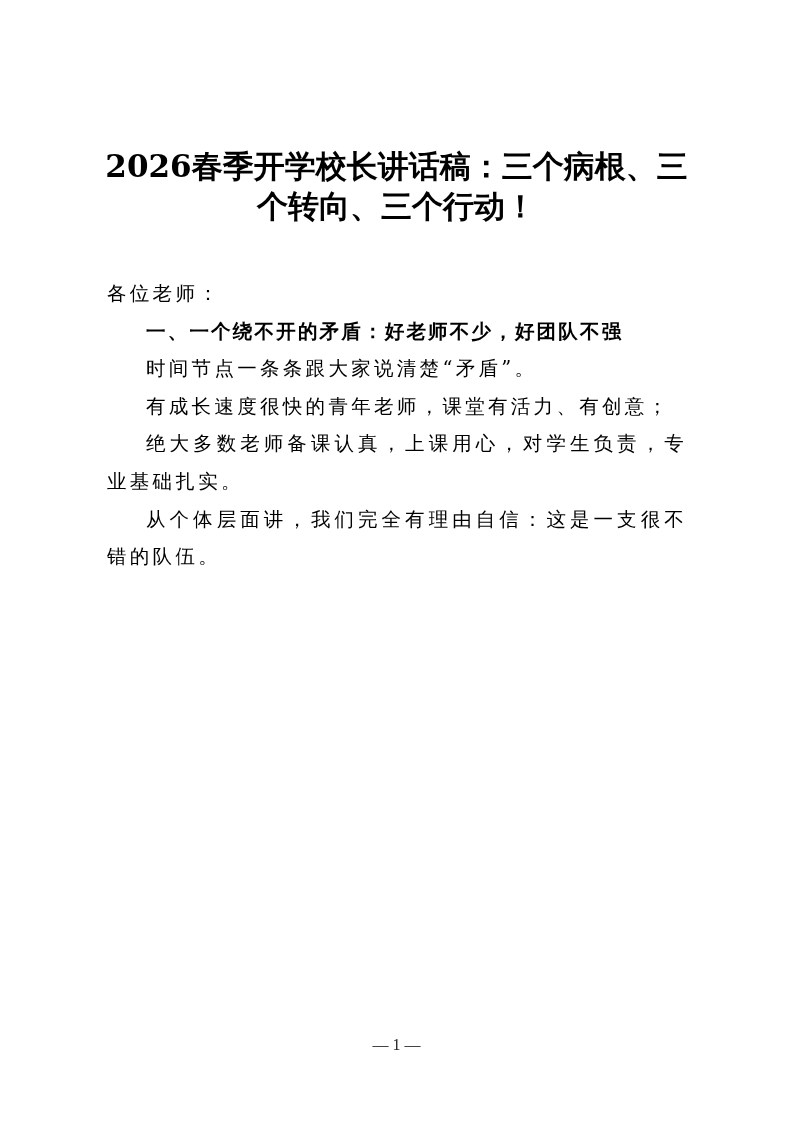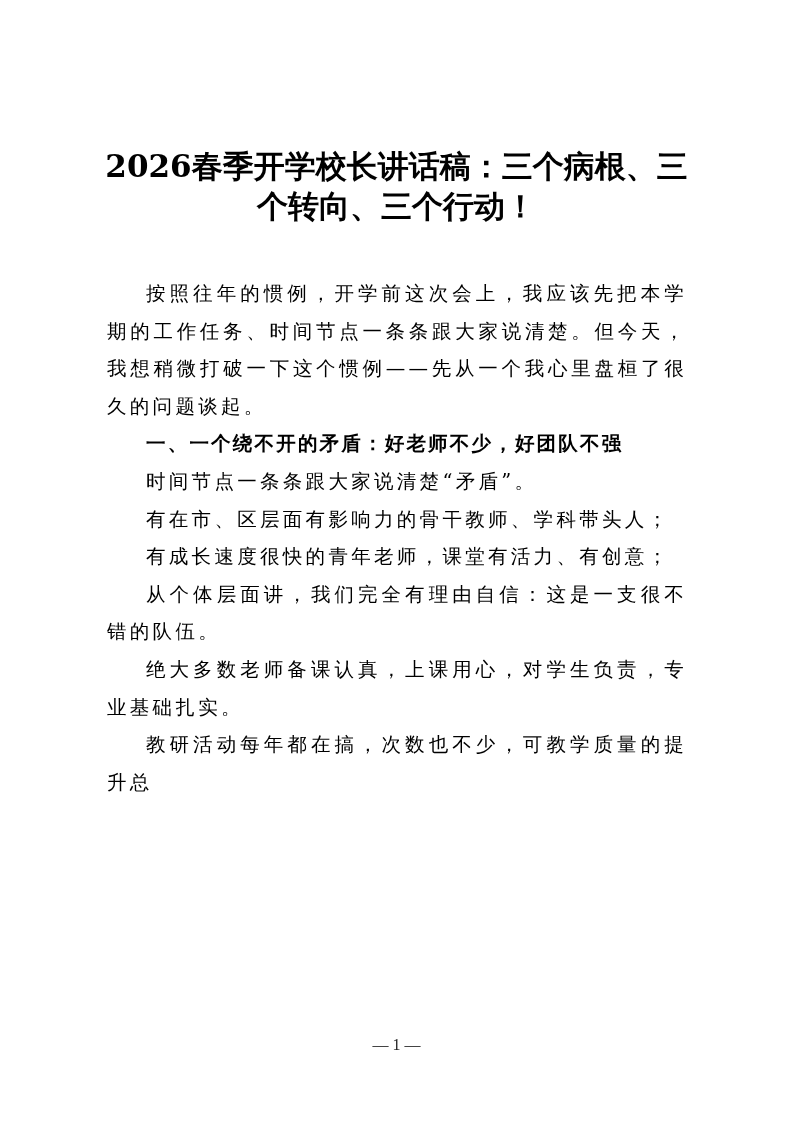--- a/index.html
+++ b/index.html
@@ -25,24 +25,22 @@
       font-family: "Liberation Serif", "DejaVu Serif", serif; font-size: 16px; color: #222;
     }
   </style>
 </head>
 <body>
 
 <div class="page">
   <div class="title">2026春季开学校长讲话稿：三个病根、三个转向、三个行动！</div>
 
   <div class="body">
-    <p>按照往年的惯例，开学前这次会上，我应该先把本学期的工作任务、时间节点一条条跟大家说清楚。但今天，我想稍微打破一下这个惯例——先从一个我心里盘桓了很久的问题谈起。</p>
+    <p class="noindent">各位老师：</p>
     <p class="heading">一、一个绕不开的矛盾：好老师不少，好团队不强</p>
     <p>时间节点一条条跟大家说清楚“矛盾”。</p>
-    <p>有在市、区层面有影响力的骨干教师、学科带头人；</p>
     <p>有成长速度很快的青年老师，课堂有活力、有创意；</p>
+    <p>绝大多数老师备课认真，上课用心，对学生负责，专业基础扎实。</p>
     <p>从个体层面讲，我们完全有理由自信：这是一支很不错的队伍。</p>
-    <p>绝大多数老师备课认真，上课用心，对学生负责，专业基础扎实。</p>
-    <p>教研活动每年都在搞，次数也不少，可教学质量的提升总</p>
   </div>
 
   <div class="footer">— 1 —</div>
 </div>
 
 </body></html>

